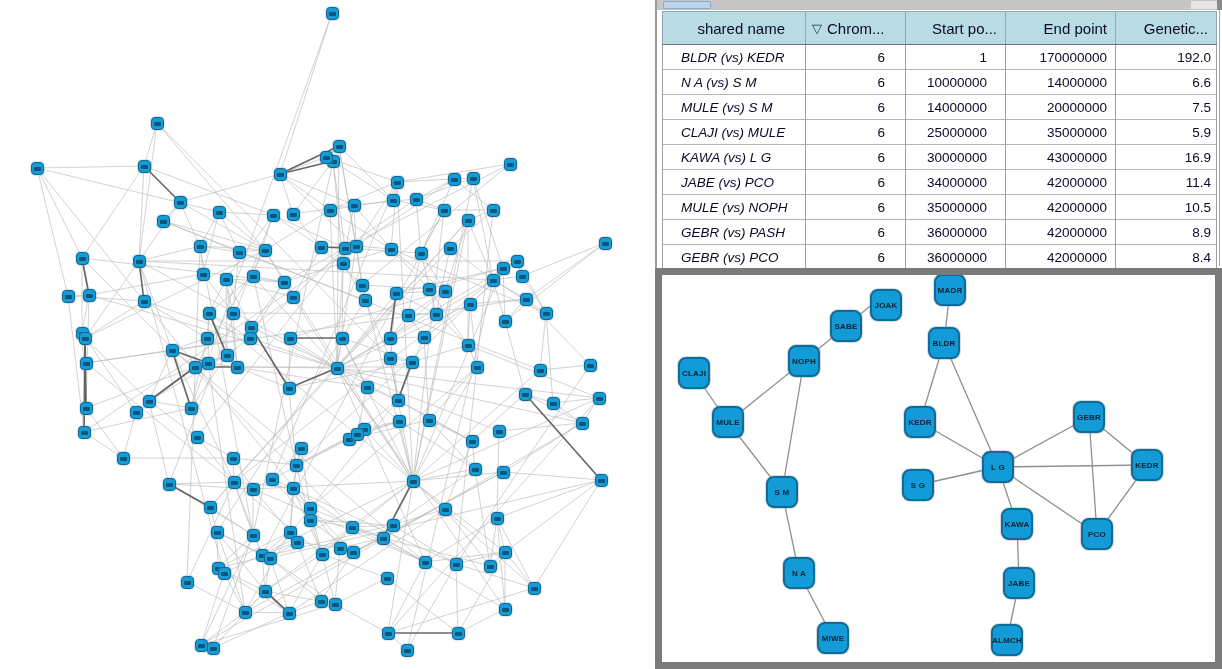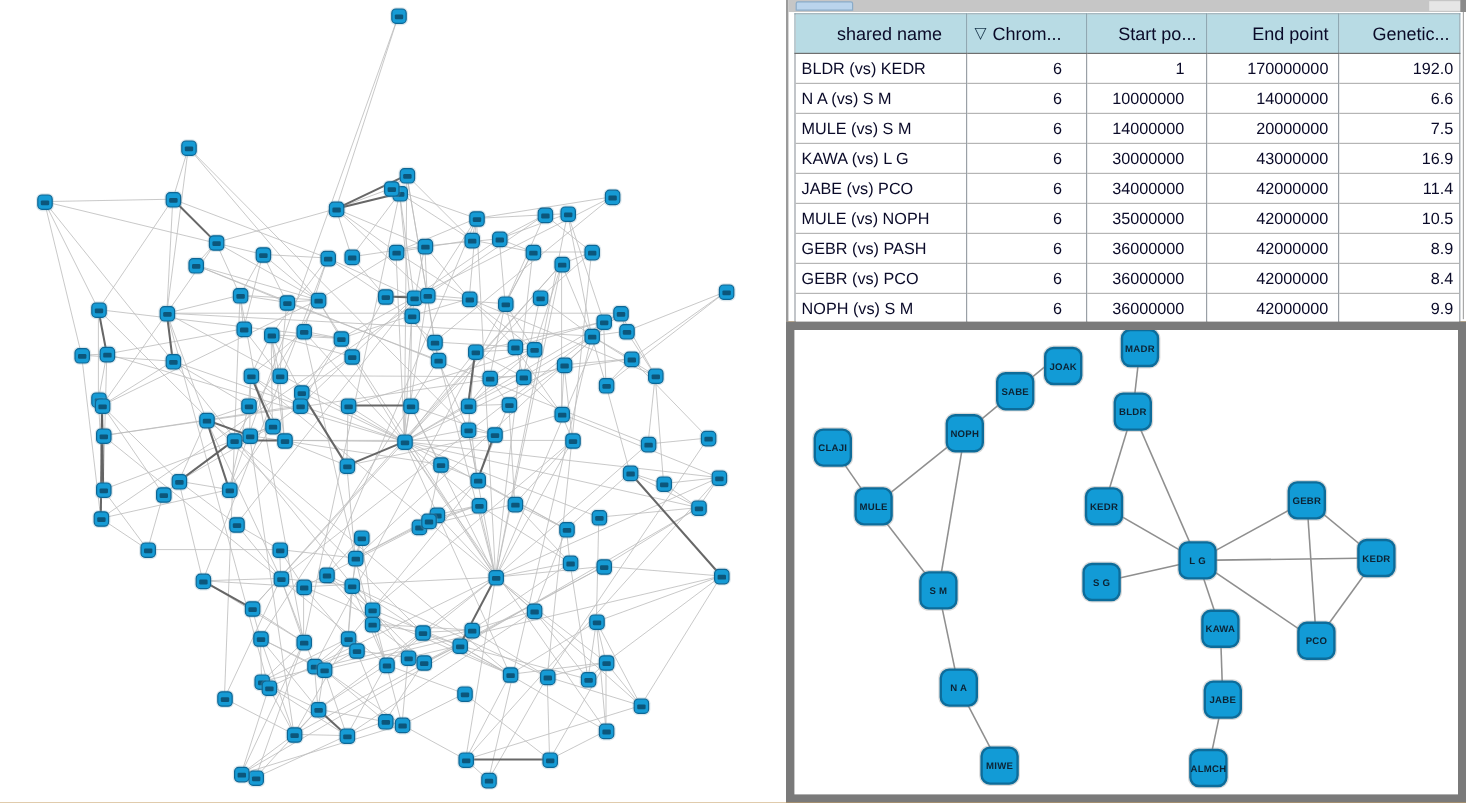--- a/index.html
+++ b/index.html
@@ -1,16 +1,16 @@
 <!DOCTYPE html>
 <html><head>
 <meta charset="utf-8">
 <style>
   html,body{margin:0;padding:0;background:#fff;font-family:"Liberation Sans",sans-serif;}
-  .stage{position:relative;width:1222px;height:669px;background:#a16207;overflow:hidden;}
+  .stage{position:relative;width:1222px;height:669px;background:#7f1d1d;overflow:hidden;}
 
   
   .left-pane{position:absolute;left:0;top:0;width:655px;height:669px;background:#fff;overflow:hidden;}
   .left-pane svg{position:absolute;left:0;top:0;}
   .fn-node{position:absolute;width:13px;height:13px;border-radius:4px;
            background:#169bd5;border:1px solid #0d6694;box-sizing:border-box;
            box-shadow:0 0 0 1px rgba(120,160,180,.25);}
   .fn-node .smudge{position:absolute;left:2px;right:2px;top:4px;height:4px;border-radius:1px;
            background:rgba(5,30,50,.55);}
 
@@ -26,21 +26,21 @@
               table-layout:fixed;border:1px solid #6f6f6f;font-family:"Liberation Sans",sans-serif;}
   .edge-table th{background:#b8dbe4;color:#0a0a28;font-size:15px;font-weight:400;
               height:30px;border:1px solid #8fa8b2;border-bottom:1px solid #6f6f6f;
               white-space:nowrap;overflow:hidden;}
   .edge-table td{color:#0a0a28;font-size:13.5px;height:22px;border-left:1px solid #9aa0a6;
               border-right:1px solid #9aa0a6;border-top:1px solid #b5b5b5;
               white-space:nowrap;overflow:hidden;background:#fff;}
   .edge-table th.c0{text-align:right;padding-right:20px;}
   .edge-table th.c1{text-align:left;padding-left:6px;}
   .edge-table th.c2,.edge-table th.c3,.edge-table th.c4{text-align:right;padding-right:8px;}
-  .edge-table td.c0{text-align:left;padding-left:5px;}
+  .edge-table td.c0{text-align:left;padding-left:18px;font-style:italic;}
   .edge-table td.c1{text-align:right;padding-right:20px;}
   .edge-table td.c2{text-align:right;padding-right:18px;}
   .edge-table td.c3{text-align:right;padding-right:8px;}
   .edge-table td.c4{text-align:right;padding-right:5px;}
   .filter-glyph{display:inline-block;margin-right:5px;font-size:13px;color:#17344a;transform:translateY(-1px);}
   .win-edge{position:absolute;right:2px;top:10px;width:1px;height:256px;background:#a8a8a8;}
 
   
   .right-bottom{position:absolute;left:655px;top:268px;width:567px;height:401px;
                 background:#7a7a7a;box-sizing:border-box;}
@@ -1048,20 +1048,27 @@
             <td class="c4">6.6</td>
           </tr>
           <tr>
             <td class="c0">MULE (vs) S M</td>
             <td class="c1">6</td>
             <td class="c2">14000000</td>
             <td class="c3">20000000</td>
             <td class="c4">7.5</td>
           </tr>
           <tr>
+            <td class="c0">CLAJI (vs) MULE</td>
+            <td class="c1">6</td>
+            <td class="c2">25000000</td>
+            <td class="c3">35000000</td>
+            <td class="c4">5.9</td>
+          </tr>
+          <tr>
             <td class="c0">KAWA (vs) L G</td>
             <td class="c1">6</td>
             <td class="c2">30000000</td>
             <td class="c3">43000000</td>
             <td class="c4">16.9</td>
           </tr>
           <tr>
             <td class="c0">JABE (vs) PCO</td>
             <td class="c1">6</td>
             <td class="c2">34000000</td>

